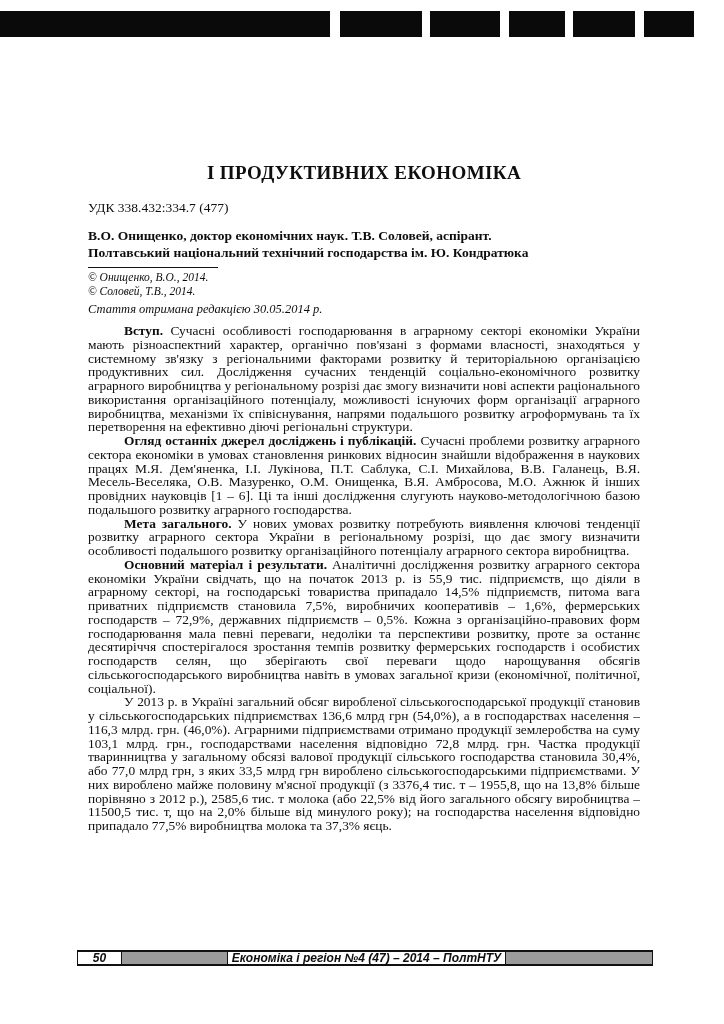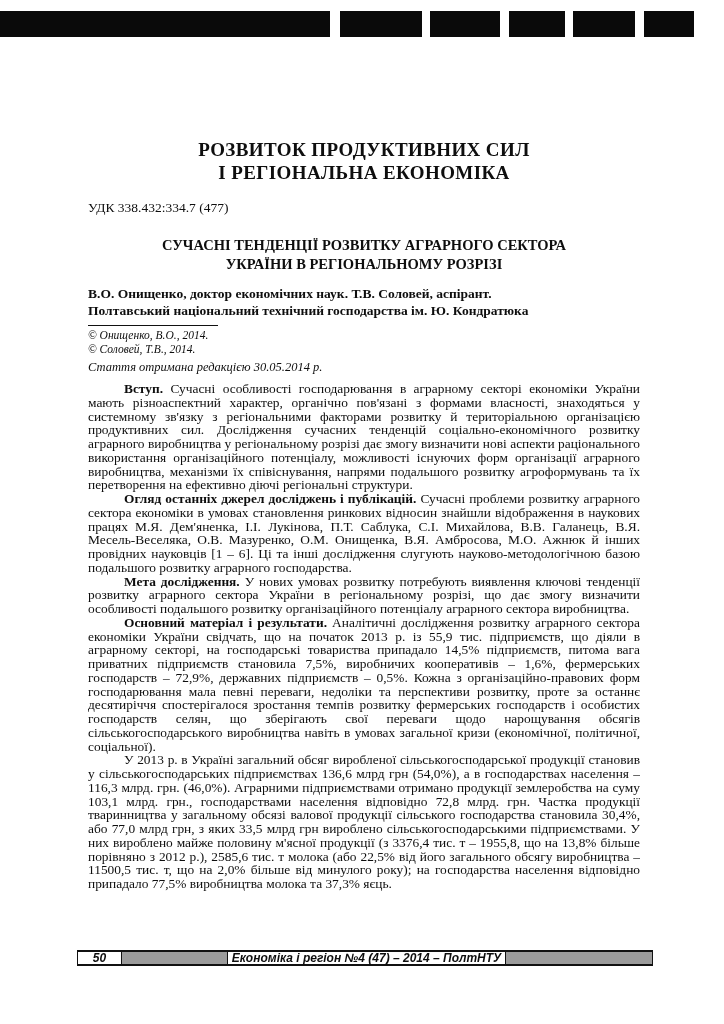--- a/index.html
+++ b/index.html
@@ -118,48 +118,44 @@
     <span class="seg" style="width:56px"></span>
     <span class="gap" style="width:8px"></span>
     <span class="seg" style="width:62px"></span>
     <span class="gap" style="width:9px"></span>
     <span class="seg" style="width:50px"></span>
   </div>
 
   <div class="content">
 
     <h1 class="journal-title">
-      <span>РОЗВИТОК ПРОДУКТИВНИХ СИЛ</span><br>
-      <span>І РЕГІОНАЛЬНА ЕКОНОМІКА</span>
+      <br>
+      <span>І ПРОДУКТИВНИХ ЕКОНОМІКА</span>
     </h1>
 
     <div class="udc">УДК 338.432:334.7 (477)</div>
 
-    <h2 class="article-title">
-      <span>СУЧАСНІ ТЕНДЕНЦІЇ РОЗВИТКУ АГРАРНОГО СЕКТОРА</span><br>
-      <span>УКРАЇНИ В РЕГІОНАЛЬНОМУ РОЗРІЗІ</span>
-    </h2>
 
     <div class="authors">
       <div>В.О. Онищенко, доктор економічних наук. Т.В. Соловей, аспірант.</div>
       <div>Полтавський національний технічний господарства ім. Ю. Кондратюка</div>
     </div>
 
     <div class="copyright-block">
       <div class="copy-rule"></div>
       <div class="copy-line">© Онищенко, В.О., 2014.</div>
       <div class="copy-line">© Соловей, Т.В., 2014.</div>
     </div>
 
     <div class="received">Стаття отримана редакцією 30.05.2014 р.</div>
 
     <div class="body-text">
       <p><span class="lead">Вступ.</span><span> Сучасні особливості господарювання в аграрному секторі економіки України мають різноаспектний характер, органічно пов'язані з формами власності, знаходяться у системному зв'язку з регіональними факторами розвитку й територіальною організацією продуктивних сил. Дослідження сучасних тенденцій соціально-економічного розвитку аграрного виробництва у регіональному розрізі дає змогу визначити нові аспекти раціонального використання організаційного потенціалу, можливості існуючих форм організації аграрного виробництва, механізми їх співіснування, напрями подальшого розвитку агроформувань та їх перетворення на ефективно діючі регіональні структури.</span></p>
       <p><span class="lead">Огляд останніх джерел досліджень і публікацій.</span><span> Сучасні проблеми розвитку аграрного сектора економіки в умовах становлення ринкових відносин знайшли відображення в наукових працях М.Я. Дем'яненка, І.І. Лукінова, П.Т. Саблука, С.І. Михайлова, В.В. Галанець, В.Я. Месель-Веселяка, О.В. Мазуренко, О.М. Онищенка, В.Я. Амбросова, М.О. Ажнюк й інших провідних науковців [1 – 6]. Ці та інші дослідження слугують науково-методологічною базою подальшого розвитку аграрного господарства.</span></p>
-      <p><span class="lead">Мета дослідження.</span><span> У нових умовах розвитку потребують виявлення ключові тенденції розвитку аграрного сектора України в регіональному розрізі, що дає змогу визначити особливості подальшого розвитку організаційного потенціалу аграрного сектора виробництва.</span></p>
+      <p><span class="lead">Мета загального.</span><span> У нових умовах розвитку потребують виявлення ключові тенденції розвитку аграрного сектора України в регіональному розрізі, що дає змогу визначити особливості подальшого розвитку організаційного потенціалу аграрного сектора виробництва.</span></p>
       <p><span class="lead">Основний матеріал і результати.</span><span> Аналітичні дослідження розвитку аграрного сектора економіки України свідчать, що на початок 2013 р. із 55,9 тис. підприємств, що діяли в аграрному секторі, на господарські товариства припадало 14,5% підприємств, питома вага приватних підприємств становила 7,5%, виробничих кооперативів – 1,6%, фермерських господарств – 72,9%, державних підприємств – 0,5%. Кожна з організаційно-правових форм господарювання мала певні переваги, недоліки та перспективи розвитку, проте за останнє десятиріччя спостерігалося зростання темпів розвитку фермерських господарств і особистих господарств селян, що зберігають свої переваги щодо нарощування обсягів сільськогосподарського виробництва навіть в умовах загальної кризи (економічної, політичної, соціальної).</span></p>
       <p><span class="lead"></span><span>У 2013 р. в Україні загальний обсяг виробленої сільськогосподарської продукції становив у сільськогосподарських підприємствах 136,6 млрд грн (54,0%), а в господарствах населення – 116,3 млрд. грн. (46,0%). Аграрними підприємствами отримано продукції землеробства на суму 103,1 млрд. грн., господарствами населення відповідно 72,8 млрд. грн. Частка продукції тваринництва у загальному обсязі валової продукції сільського господарства становила 30,4%, або 77,0 млрд грн, з яких 33,5 млрд грн вироблено сільськогосподарськими підприємствами. У них вироблено майже половину м'ясної продукції (з 3376,4 тис. т – 1955,8, що на 13,8% більше порівняно з 2012 р.), 2585,6 тис. т молока (або 22,5% від його загального обсягу виробництва – 11500,5 тис. т, що на 2,0% більше від минулого року); на господарства населення відповідно припадало 77,5% виробництва молока та 37,3% яєць.</span></p>
     </div>
 
   </div>
 
   <div class="footer-bar">
     <div class="cell page-num">50</div>
     <div class="cell gray-1"></div>
     <div class="cell journal">Економіка і регіон №4 (47) – 2014 – ПолтНТУ</div>

